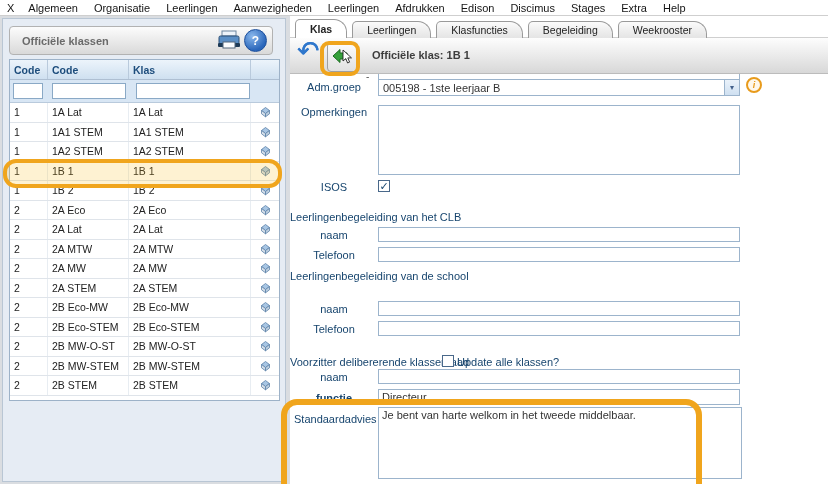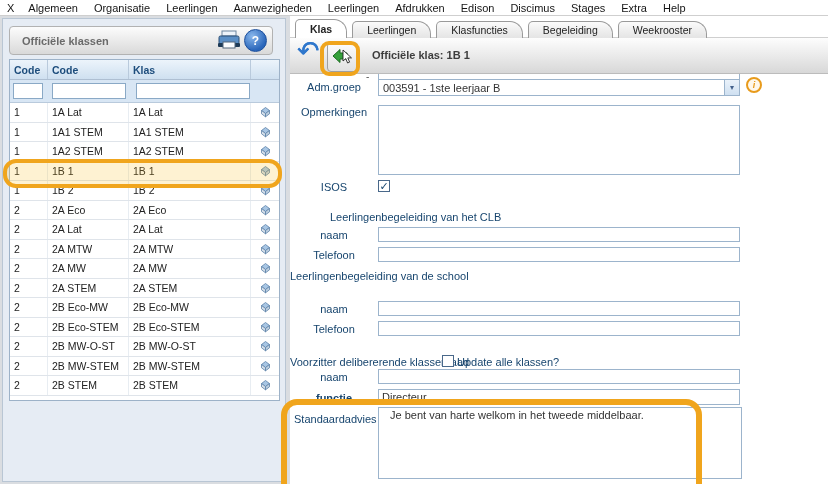--- a/index.html
+++ b/index.html
@@ -61,21 +61,21 @@
           border-radius:4px;background:linear-gradient(#fdfdfd,#e0e0e0);
           display:flex;align-items:center;justify-content:center;cursor:pointer;}
   .tb-title{position:absolute;left:82px;top:11px;font-size:11px;font-weight:bold;color:#3d3d3d;}
 
   
   .form{position:absolute;left:4px;top:58px;width:530px;height:410px;font-size:11px;}
   .lbl{position:absolute;left:0;width:80px;text-align:center;color:#17456e;white-space:nowrap;}
   .sect{position:absolute;left:-4px;color:#17456e;white-space:nowrap;}
   .inp{position:absolute;left:84px;width:362px;height:16px;border:1px solid #9cb4cc;background:#fff;
        box-sizing:border-box;font-size:11px;color:#333;font-family:inherit;padding:0 3px;}
-  textarea.inp{resize:none;padding:1px 11px;}
+  textarea.inp{resize:none;padding:1px 3px;}
   .combo{position:absolute;left:84px;top:5px;width:362px;height:17px;border:1px solid #9cb4cc;
          background:#fff;box-sizing:border-box;display:flex;align-items:center;cursor:pointer;}
   .combo-val{flex:1;padding-left:4px;color:#333;font-size:11px;white-space:nowrap;overflow:hidden;}
   .combo-btn{width:15px;height:100%;background:linear-gradient(#eaf2fa,#cfe0f1);
              border-left:1px solid #9cb4cc;display:flex;align-items:center;justify-content:center;
              font-size:8px;color:#44618c;box-sizing:border-box;}
   .info-icon{position:absolute;left:452px;top:3px;width:12px;height:12px;border-radius:50%;
              border:2px solid #e89b1c;color:#e89b1c;font-weight:bold;font-size:9px;font-style:italic;
              display:flex;align-items:center;justify-content:center;cursor:pointer;background:#fff8ec;}
   .cb{position:absolute;width:12px;height:12px;border:1px solid #49688a;background:#fff;
@@ -341,32 +341,32 @@
       <span class="tb-title">Officiële klas: 1B 1</span>
     </div>
 
     <div class="form">
 
       <span class="dash">-</span>
       <input class="inp" style="top: -10px;">
 
       <span class="lbl" style="top:7px;">Adm.groep</span>
       <div class="combo">
-        <span class="combo-val">003591 - 1ste leerjaar B</span>
+        <span class="combo-val">005198 - 1ste leerjaar B</span>
         <span class="combo-btn">▾</span>
       </div>
       <span class="info-icon">i</span>
 
       <span class="lbl" style="top:32px;">Opmerkingen</span>
       <textarea class="inp" style="top: 31px; height: 70px;"></textarea>
 
       <span class="lbl" style="top:107px;">ISOS</span>
       <span class="cb checked" style="left:84px;top:106px;"><span>✓</span></span>
 
-      <span class="sect" style="top:137px;margin-left:40px;">Leerlingenbegeleiding van het CLB</span>
+      <span class="sect" style="top:137px;">Leerlingenbegeleiding van het CLB</span>
       <span class="lbl" style="top:155px;">naam</span>
       <input class="inp" style="top: 153px; height: 15px;" value="">
       <span class="lbl" style="top:175px;">Telefoon</span>
       <input class="inp" style="top: 173px; height: 15px;" value="">
 
       <span class="sect" style="top:196px;">Leerlingenbegeleiding van de school</span>
       <span class="lbl" style="top:229px;">naam</span>
       <input class="inp" style="top: 227px; height: 15px;" value="">
       <span class="lbl" style="top:249px;">Telefoon</span>
       <input class="inp" style="top: 247px; height: 15px;" value="">

